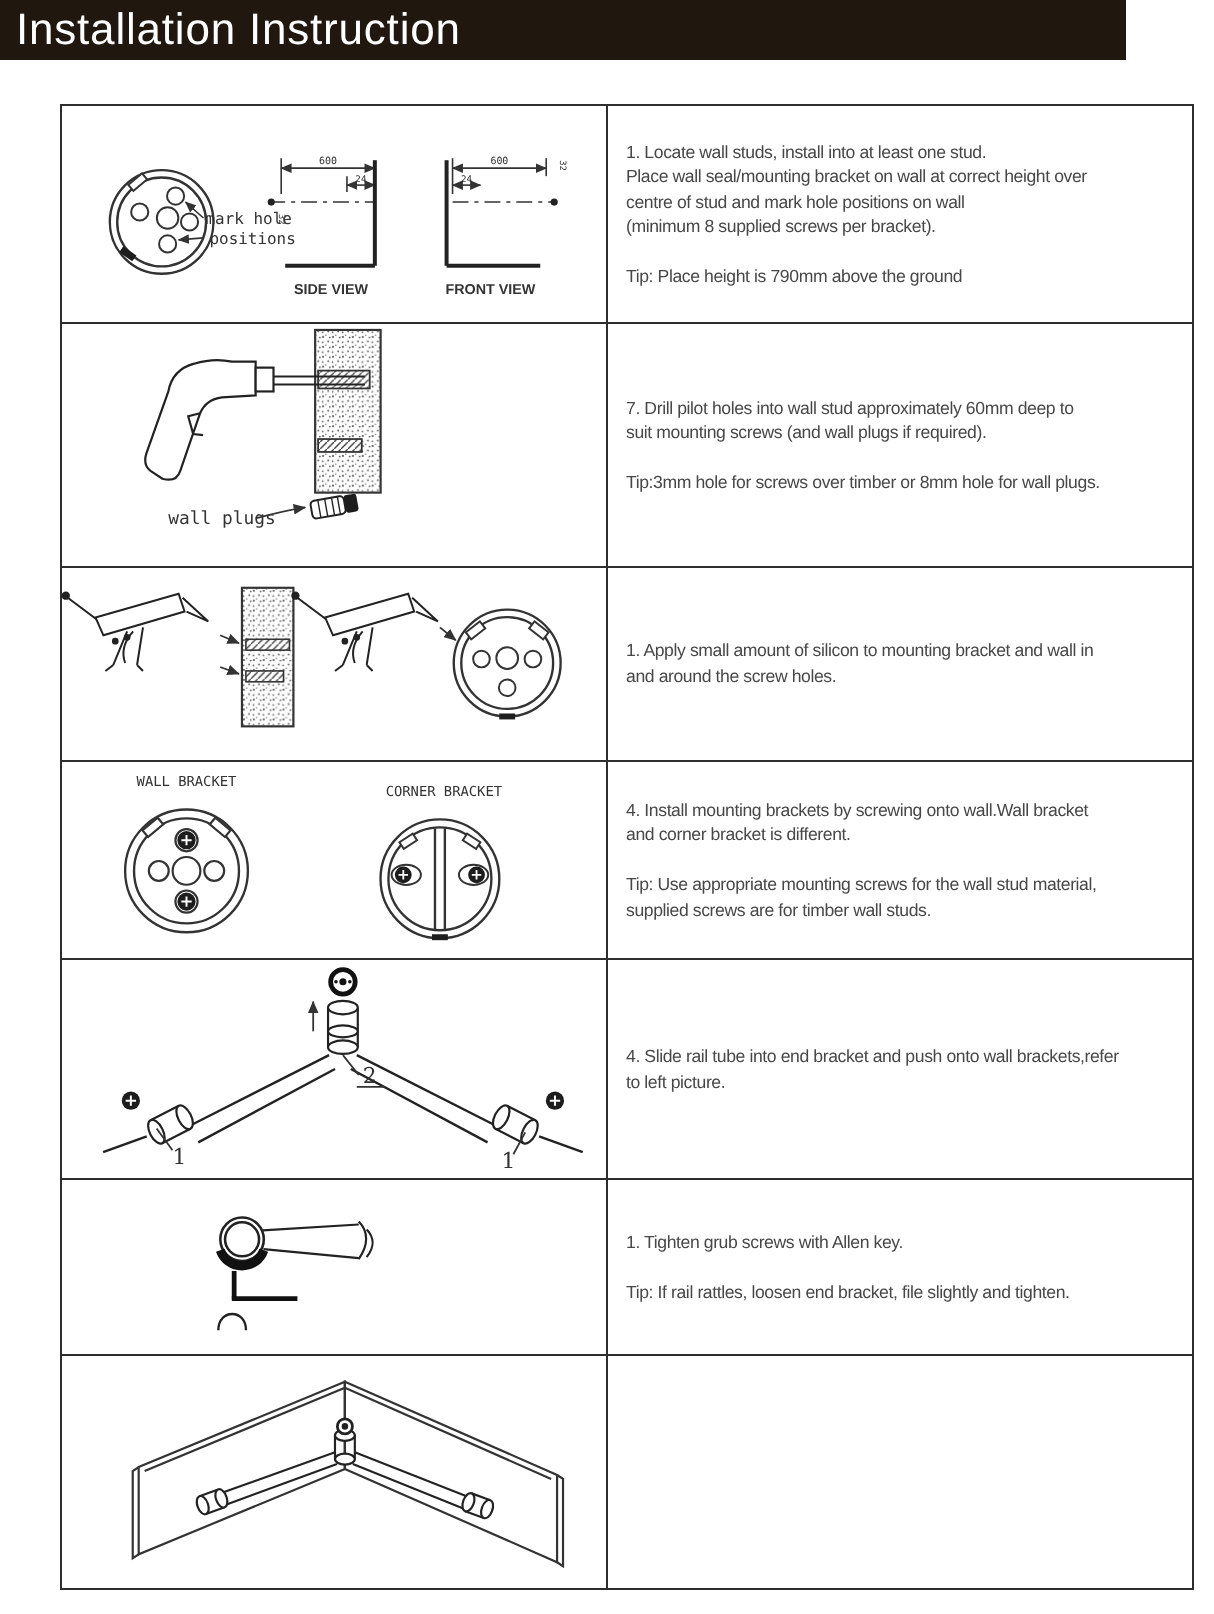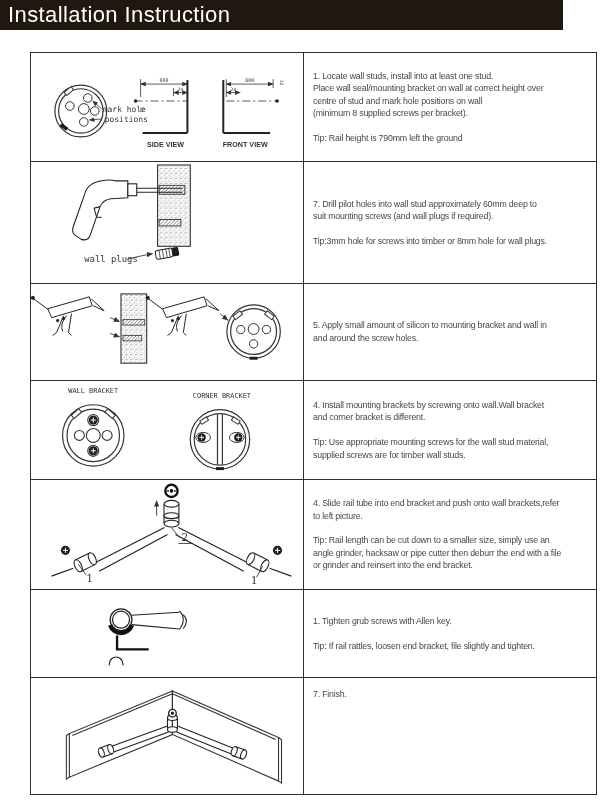--- a/index.html
+++ b/index.html
@@ -125,21 +125,21 @@
         <line x1="193" y1="27" x2="193" y2="80" stroke="#222" stroke-width="2"></line>
         <line x1="193" y1="80" x2="240" y2="80" stroke="#222" stroke-width="2"></line>
         <text x="215" y="94" font-size="7.2" font-weight="bold" text-anchor="middle" fill="#2c2c2c">FRONT VIEW</text>
       </svg>
     </div>
     <div class="txtcell">
       <div class="body">1. Locate wall studs, install into at least one stud.
 Place wall seal/mounting bracket on wall at correct height over
 centre of stud and mark hole positions on wall
 (minimum 8 supplied screws per bracket).</div>
-      <div class="tip">Tip: Rail height is 790mm left the ground</div>
+      <div class="tip">Tip: Place height is 790mm above the ground</div>
     </div>
   </div>
 
   <div class="row" style="height:122px">
     <div class="figcell">
       <svg viewBox="0 0 273 122">
         <rect x="127" y="3" width="33" height="82" fill="url(#stip)" stroke="#333" stroke-width="1.1"></rect>
         <rect x="128.5" y="23.5" width="26" height="9" fill="url(#hat)" stroke="#333" stroke-width="0.9"></rect>
         <rect x="128.5" y="58" width="22" height="6.5" fill="url(#hat)" stroke="#333" stroke-width="0.9"></rect>
         <g stroke="#222" stroke-width="1.1" fill="#fff">
@@ -154,21 +154,21 @@
           <path d="M-7,-4.5 V4.5 M-3.5,-4.5 V4.5 M0,-4.5 V4.5 M3,-4.5 V4.5" stroke="#222" stroke-width="0.7" fill="none"></path>
           <rect x="6" y="-4.5" width="6.5" height="9" rx="1.5" fill="#1d1d1d"></rect>
         </g>
         <path d="M97,98 Q112,94 122,92.5" stroke="#333" stroke-width="0.9" fill="none" marker-end="url(#arw)"></path>
         <text x="53" y="101" font-size="9" font-family="DejaVu Sans Mono, monospace">wall plugs</text>
       </svg>
     </div>
     <div class="txtcell">
       <div class="body">7. Drill pilot holes into wall stud approximately 60mm deep to
 suit mounting screws (and wall plugs if required).</div>
-      <div class="tip">Tip:3mm hole for screws into timber or 8mm hole for wall plugs.</div>
+      <div class="tip">Tip:3mm hole for screws over timber or 8mm hole for wall plugs.</div>
     </div>
   </div>
 
   <div class="row" style="height:97px">
     <div class="figcell">
       <svg viewBox="0 0 273 97">
         <use href="#gun" x="0" y="0" transform="translate(10,3)"></use>
         <rect x="90" y="10" width="26" height="70" fill="url(#stip)" stroke="#333" stroke-width="1.1"></rect>
         <rect x="92" y="36" width="22" height="5.5" fill="url(#hat)" stroke="#333" stroke-width="0.8"></rect>
         <rect x="92" y="52" width="19" height="5.5" fill="url(#hat)" stroke="#333" stroke-width="0.8"></rect>
@@ -189,21 +189,21 @@
         <g transform="translate(208,31.5) rotate(-38)">
             <rect x="-4.5" y="-2.2" width="9" height="4.4" fill="#fff" stroke="#333" stroke-width="1"></rect>
           </g>
         <g transform="translate(240,31.5) rotate(38)">
             <rect x="-4.5" y="-2.2" width="9" height="4.4" fill="#fff" stroke="#333" stroke-width="1"></rect>
           </g>
         <rect x="220" y="73.5" width="8" height="3" fill="#1d1d1d"></rect>
       </svg>
     </div>
     <div class="txtcell">
-      <div class="body">5. Apply small amount of silicon to mounting bracket and wall in
+      <div class="body">1. Apply small amount of silicon to mounting bracket and wall in
 and around the screw holes.</div>
 
     </div>
   </div>
 
   <div class="row" style="height:99px">
     <div class="figcell">
       <svg viewBox="0 0 273 99">
         <text x="62" y="12" font-size="7" text-anchor="middle" font-family="DejaVu Sans Mono, monospace">WALL BRACKET</text>
         <g stroke="#333" fill="none" stroke-width="1.2">
@@ -299,23 +299,20 @@
         <line x1="233" y1="87" x2="227" y2="98" stroke="#333" stroke-width="0.9"></line>
         <path d="M141,48 L149,58 M148,64 L162,64" stroke="#333" stroke-width="0.9" fill="none"></path>
         <text x="55" y="103" font-size="11" font-family="DejaVu Serif, serif">1</text>
         <text x="221" y="105" font-size="11" font-family="DejaVu Serif, serif">1</text>
         <text x="151" y="62" font-size="11" font-family="DejaVu Serif, serif">2</text>
       </svg>
     </div>
     <div class="txtcell">
       <div class="body">4. Slide rail tube into end bracket and push onto wall brackets,refer
 to left picture.</div>
-      <div class="tip">Tip: Rail length can be cut down to a smaller size, simply use an
-angle grinder, hacksaw or pipe cutter then deburr the end with a file
-or grinder and reinsert into the end bracket.</div>
     </div>
   </div>
 
   <div class="row" style="height:88px">
     <div class="figcell">
       <svg viewBox="0 0 273 88">
         <g stroke="#222" fill="#fff" stroke-width="1.3">
           <circle cx="90" cy="30" r="11"></circle>
             <circle cx="90" cy="30" r="8.6"></circle>
         </g>
@@ -371,19 +368,15 @@
             <ellipse cx="5" rx="2.7" ry="4.8"></ellipse>
         </g>
         <g transform="translate(209,75.5) rotate(20)" stroke="#222" fill="#fff" stroke-width="1.1">
           <line x1="-5" y1="-4.8" x2="5" y2="-4.8"></line>
             <line x1="-5" y1="4.8" x2="5" y2="4.8"></line>
           <ellipse cx="-5" rx="2.7" ry="4.8"></ellipse>
             <ellipse cx="5" rx="2.7" ry="4.8"></ellipse>
         </g>
       </svg>
     </div>
-    <div class="txtcell top">
-      <div class="body">7. Finish.</div>
-
-    </div>
   </div>
 
 </div>
 
 </body></html>

